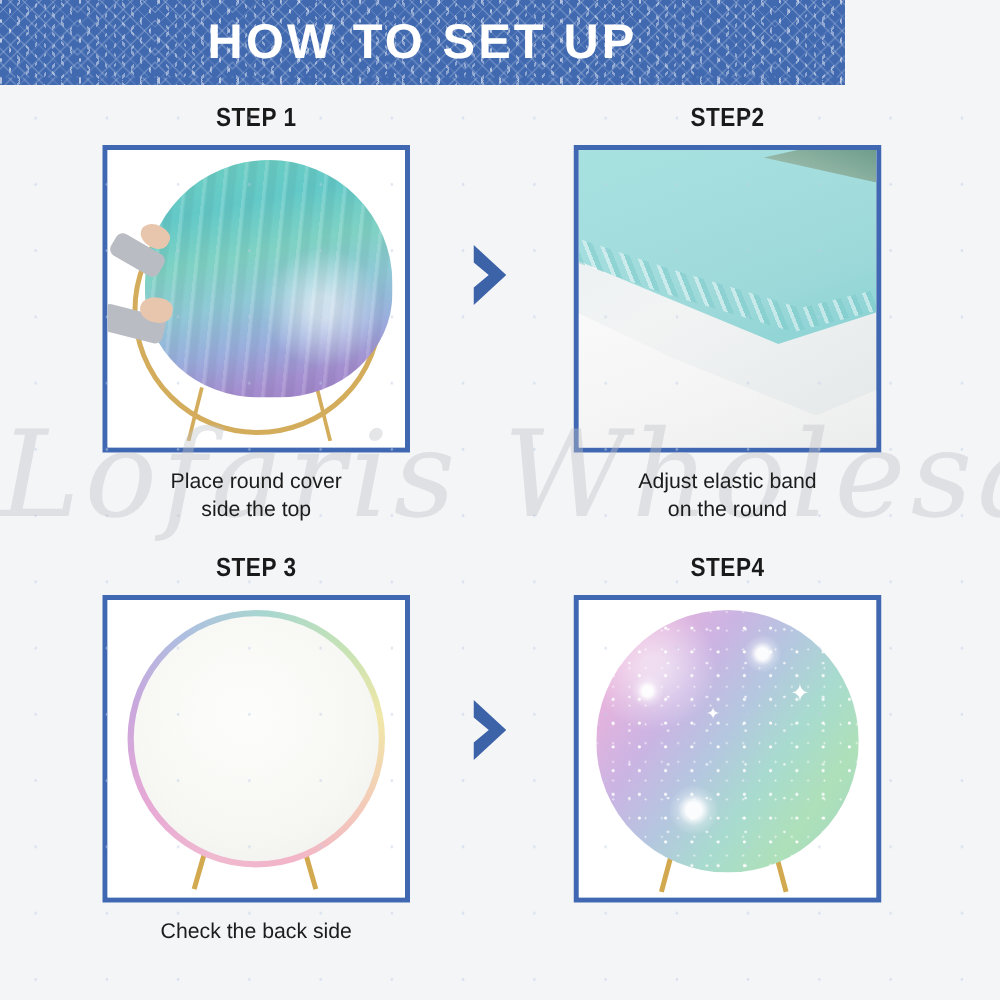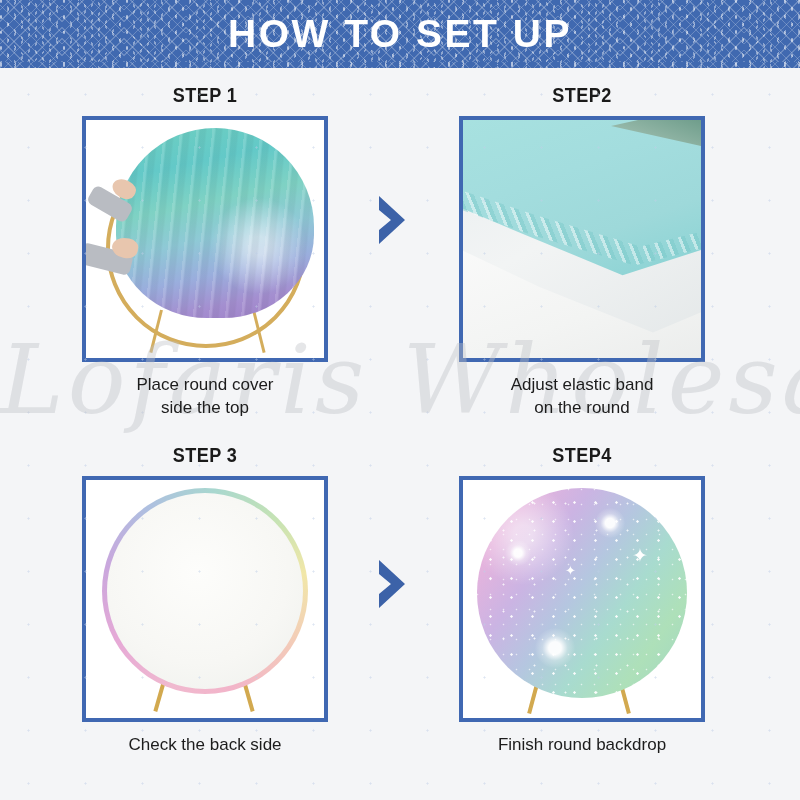--- a/index.html
+++ b/index.html
@@ -13,21 +13,21 @@
     background: #f4f5f7;
     font-family: "Liberation Sans", sans-serif;
     position: relative;
   }
 
   
   .header {
     position: absolute;
     left: 0;
     top: 0;
-    width: 800px;
+    width: 676px;
     height: 68px;
     background-color: #4069b0;
     background-image:
       repeating-linear-gradient(45deg,
         rgba(255,255,255,0.22) 0px, rgba(255,255,255,0.22) 1px,
         rgba(255,255,255,0) 1px, rgba(255,255,255,0) 8px),
       repeating-linear-gradient(-45deg,
         rgba(255,255,255,0.22) 0px, rgba(255,255,255,0.22) 1px,
         rgba(255,255,255,0) 1px, rgba(255,255,255,0) 8px);
     background-size: 62px 62px, 62px 62px;
@@ -424,23 +424,20 @@
         <div class="s4-disc">
           <div class="s4-stars"></div>
           <div class="s4-glow s4-glow-a"></div>
           <div class="s4-glow s4-glow-b"></div>
           <div class="s4-glow s4-glow-c"></div>
           <div class="s4-sparkle s4-sp-a">✦</div>
           <div class="s4-sparkle s4-sp-b">✦</div>
         </div>
       </div>
     </div>
-    <div class="caption">
-      <div>Finish round backdrop</div>
-    </div>
   </div>
 
   <div class="chevron chev-1">
     <svg width="34" height="48" viewBox="0 0 34 48" xmlns="http://www.w3.org/2000/svg">
       <polygon points="4,0 30,24 4,48 4,34 16,24 4,14" fill="#3c62a8"></polygon>
     </svg>
   </div>
 
   <div class="chevron chev-2">
     <svg width="34" height="48" viewBox="0 0 34 48" xmlns="http://www.w3.org/2000/svg">

